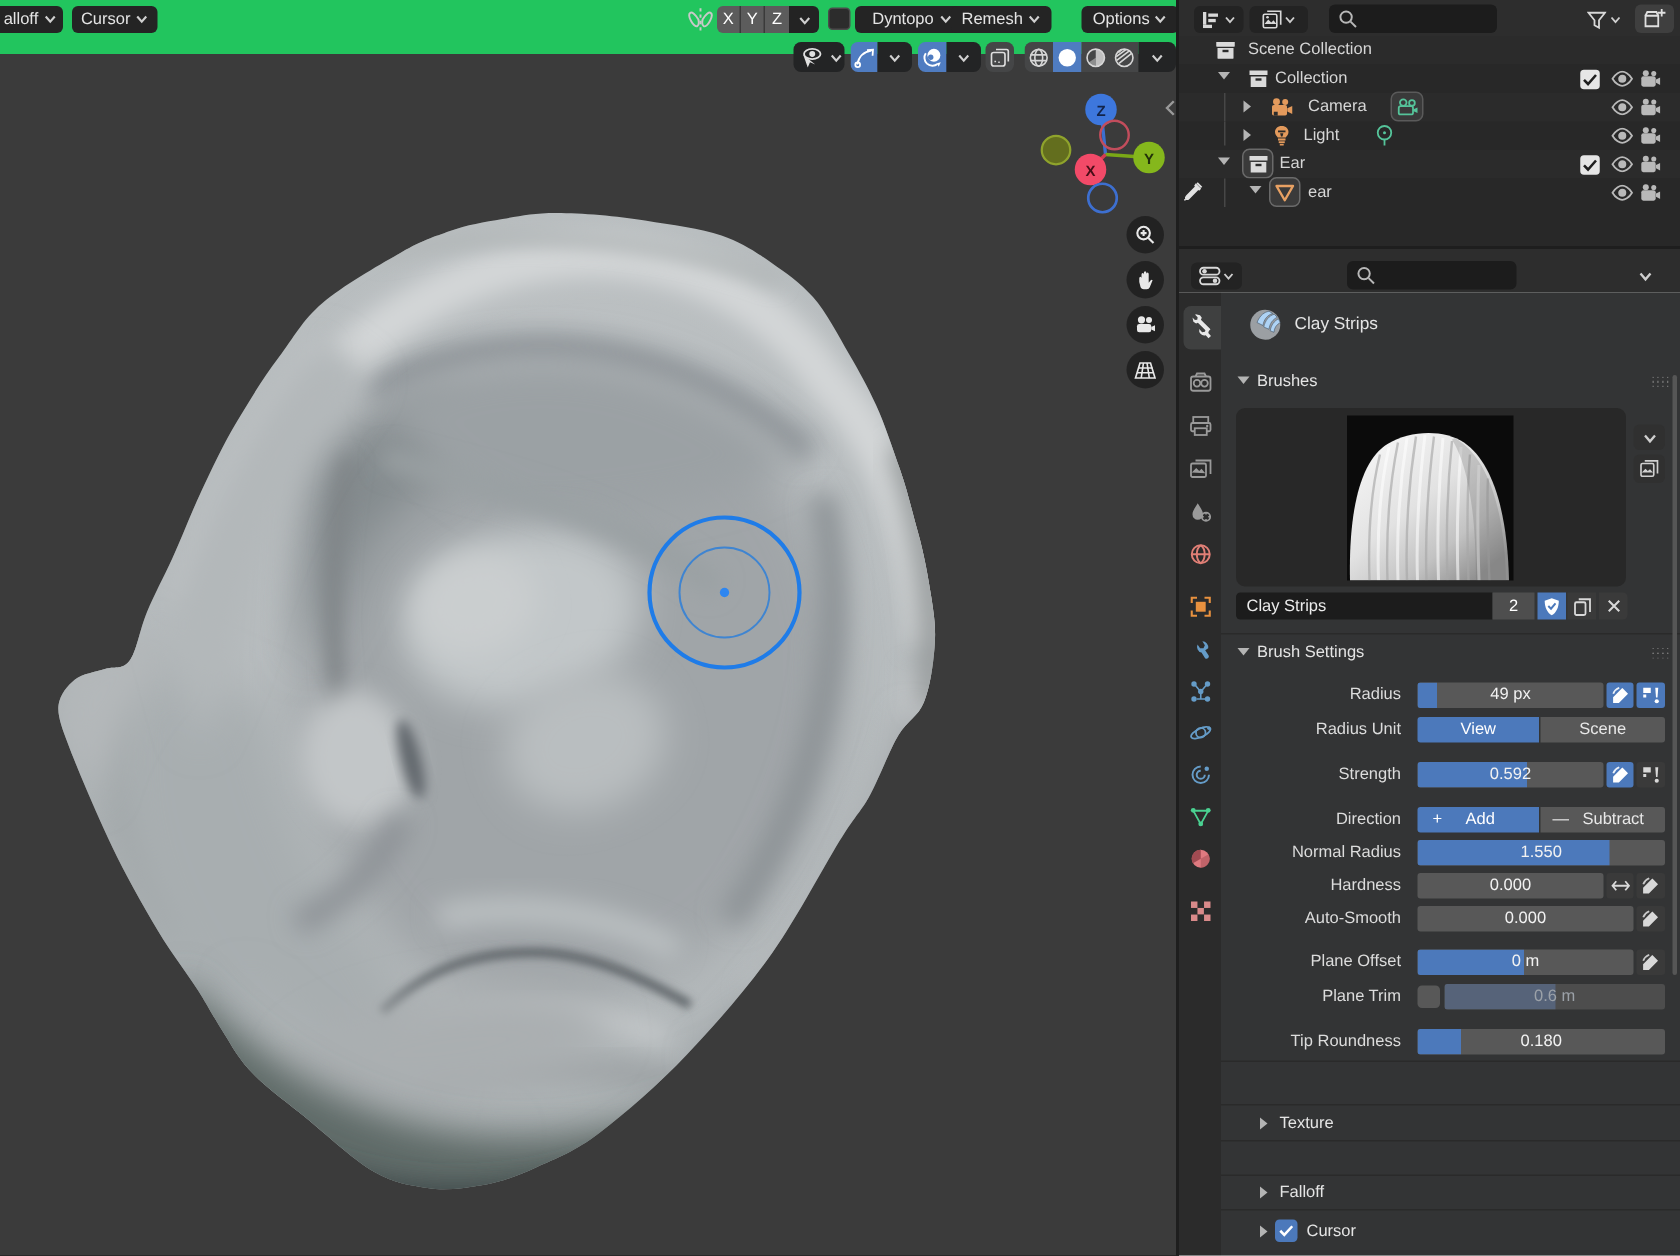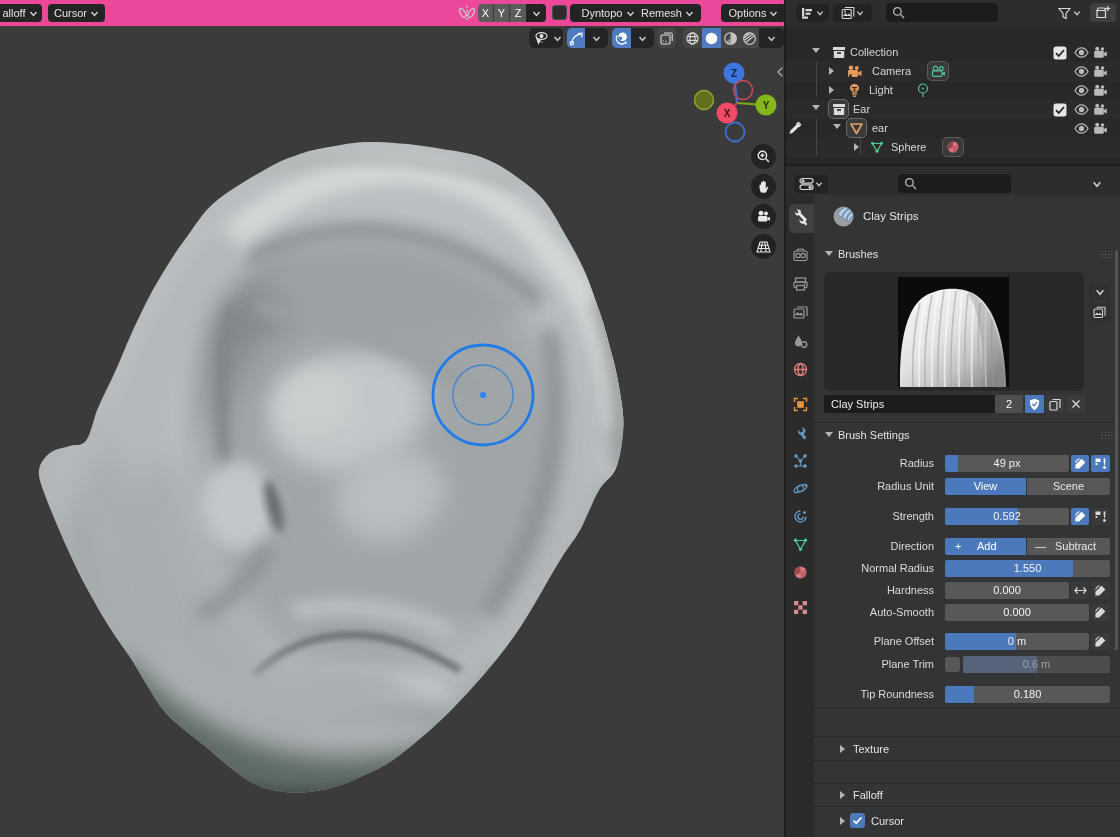--- a/index.html
+++ b/index.html
@@ -1,17 +1,17 @@
 <!DOCTYPE html>
 <html><head><meta charset="utf-8"><style>
 *{margin:0;padding:0;box-sizing:border-box}
 html,body{width:1120px;height:837px;overflow:hidden;background:#181818;font-family:"Liberation Sans",sans-serif;}
 .abs{position:absolute}
 #vp{left:0;top:0;width:786px;height:837px;background:#3b3b3b;overflow:hidden}
-#vph{left:0;top:0;width:786px;height:26px;background:#ec4899}
+#vph{left:0;top:0;width:786px;height:36px;background:#22c55e}
 .hbtn{position:absolute;top:4px;height:18px;background:#242424;border-radius:4px;color:#e4e4e4;font-size:11px;line-height:18px;text-align:center;white-space:nowrap}
 .cart{display:inline-block;vertical-align:middle;margin-top:-2px}
 .seg{position:absolute;top:4px;height:18px;border-radius:4px;overflow:hidden;display:flex}
 .r2g{position:absolute;top:0;height:20px;border-radius:5px;overflow:hidden;display:flex}
 .r2s{height:20px;display:flex;align-items:center;justify-content:center}
 #ol{left:786px;top:0;width:334px;height:164px;background:#282828}
 .olrow{position:absolute;left:0;width:334px;height:19px;font-size:11px;color:#d6d6d6}
 .olrow span.t{position:absolute;top:3px}
 #pr{left:786px;top:166px;width:334px;height:706px;background:#e5e5e5}
 .plabel{position:absolute;color:#dcdcdc;font-size:11px;line-height:17px;white-space:nowrap;text-align:right}
@@ -358,20 +358,31 @@
 <svg width="16" height="15" viewBox="0 0 16 15">
         <g fill="none" stroke="#e0e0e0" stroke-width="1.2">
           <path d="M2 5.5 L2 12.5 L10.5 12.5 L10.5 5.5 Z"></path>
           <path d="M2 5.5 L3.2 3 L9.3 3 L10.5 5.5"></path>
           <line x1="12.8" y1="1" x2="12.8" y2="6"></line>
           <line x1="10.3" y1="3.5" x2="15.3" y2="3.5"></line>
         </g>
       </svg>
 </div>
 
+<div class="olrow" style="top:24px;background:#2b2b2b">
+<svg style="position:absolute;left:24px;top:3px" width="14" height="13" viewBox="0 0 14 13">
+        <g fill="#dadada">
+          <path d="M1 1 L13 1 L13 4 L1 4 Z M1.8 5 L12.2 5 L12.2 12 L1.8 12 Z" fill-rule="evenodd" fill="#dadada"></path>
+          <rect x="1" y="1" width="12" height="3"></rect>
+          <rect x="1.8" y="5" width="10.4" height="7"></rect>
+          <rect x="5" y="6.2" width="4" height="1.6" fill="#2b2b2b"></rect>
+        </g>
+      </svg>
+<span class="t" style="left:46px">Scene Collection</span>
+</div>
 <div class="olrow" style="top:43px;background:#282828">
 <span style="position:absolute;left:26px;top:5px" class="tri-d"></span>
 <svg style="position:absolute;left:46px;top:3px" width="14" height="13" viewBox="0 0 14 13">
         <g fill="#dadada">
           <rect x="1" y="1" width="12" height="3"></rect>
           <rect x="1.8" y="5" width="10.4" height="7"></rect>
           <rect x="5" y="6.2" width="4" height="1.6" fill="#282828"></rect>
         </g>
       </svg>
 <span class="t" style="left:64px">Collection</span>
@@ -517,40 +528,20 @@
           <circle cx="7.5" cy="5.5" r="2.1" fill="#b9b9b9"></circle>
         </g>
       </svg>
 <svg style="position:absolute;left:307px;top:3px" width="14" height="13" viewBox="0 0 14 13">
         <g fill="#b9b9b9">
           <circle cx="4.2" cy="2.8" r="2"></circle>
           <circle cx="9.5" cy="3" r="1.7"></circle>
           <rect x="1.2" y="4.8" width="9.6" height="7" rx="1.4"></rect>
           <path d="M11 7 L13.8 5.6 L13.8 10.6 L11 9.2 Z"></path>
         </g>
-      </svg>
-</div>
-<div class="olrow" style="top:138px;background:#2b2b2b">
-<div class="abs" style="left:30px;top:0;width:1px;height:17px;background:#474747"></div>
-<div class="abs" style="left:74px;top:0;width:1px;height:17px;background:#474747"></div>
-<span style="position:absolute;left:68px;top:5px" class="tri-r"></span>
-<svg style="position:absolute;left:84px;top:2px" width="14" height="14" viewBox="0 0 14 14">
-        <g stroke="#4ad191" fill="none" stroke-width="1.2">
-          <path d="M2.5 3.5 L11.5 3.5 L7 11.5 Z"></path>
-          <circle cx="2.5" cy="3.2" r="1.5" fill="#4ad191" stroke="none"></circle>
-          <circle cx="11.5" cy="3.2" r="1.5" fill="#4ad191" stroke="none"></circle>
-          <circle cx="7" cy="11.3" r="1.5" fill="#4ad191" stroke="none"></circle>
-        </g>
-      </svg>
-<span class="t" style="left:105px">Sphere</span>
-<div class="abs" style="left:156px;top:-1px;width:22px;height:20px;background:#3a3a3a;border:1px solid #5a5a5a;border-radius:5px"></div>
-<svg style="position:absolute;left:160px;top:2px" width="14" height="14" viewBox="0 0 14 14">
-        <circle cx="7" cy="7" r="5.5" fill="#e2727e"></circle>
-        <path d="M7 1.5 A5.5 5.5 0 0 0 2.2 9.8 L7 7 Z" fill="#90464e"></path>
-        <path d="M7 7 L7 12.5 A5.5 5.5 0 0 0 11.8 4.2 Z" fill="#90464e" opacity="0.45"></path>
       </svg>
 </div>
 <div class="abs" style="left:0;top:157px;width:334px;height:7px;background:#282828"></div>
 </div>
 
 <div id="pr" class="abs">
 <div class="abs" style="left:0;top:0;width:334px;height:29px;background:#2d2d2d"></div>
 <div class="abs" style="left:8px;top:9px;width:34px;height:18px;background:#232323;border-radius:4px;display:flex;align-items:center;justify-content:center;gap:1px">
 <svg width="15" height="14" viewBox="0 0 15 14">
         <g fill="#d8d8d8">

